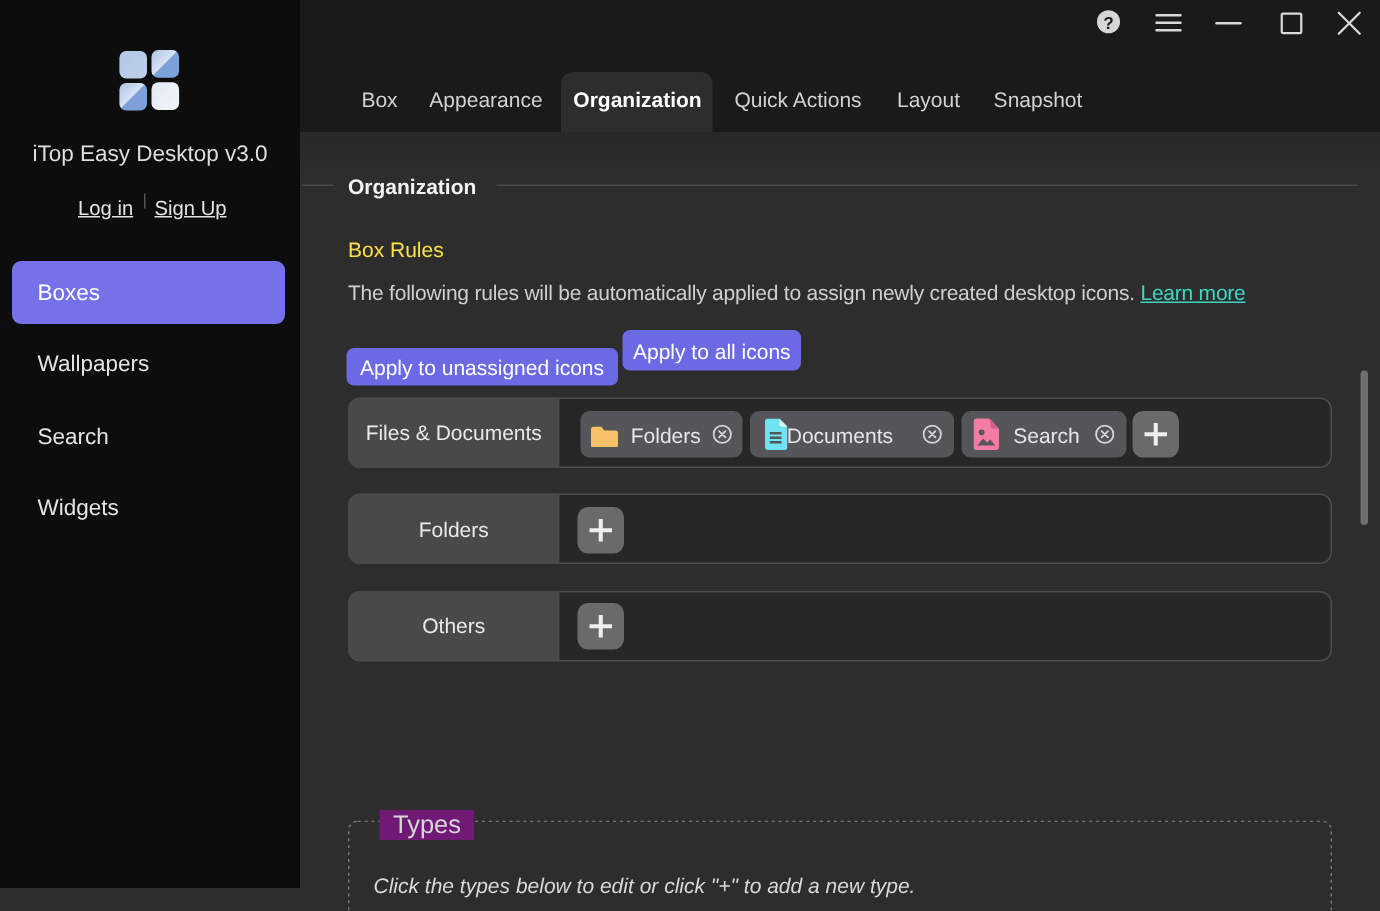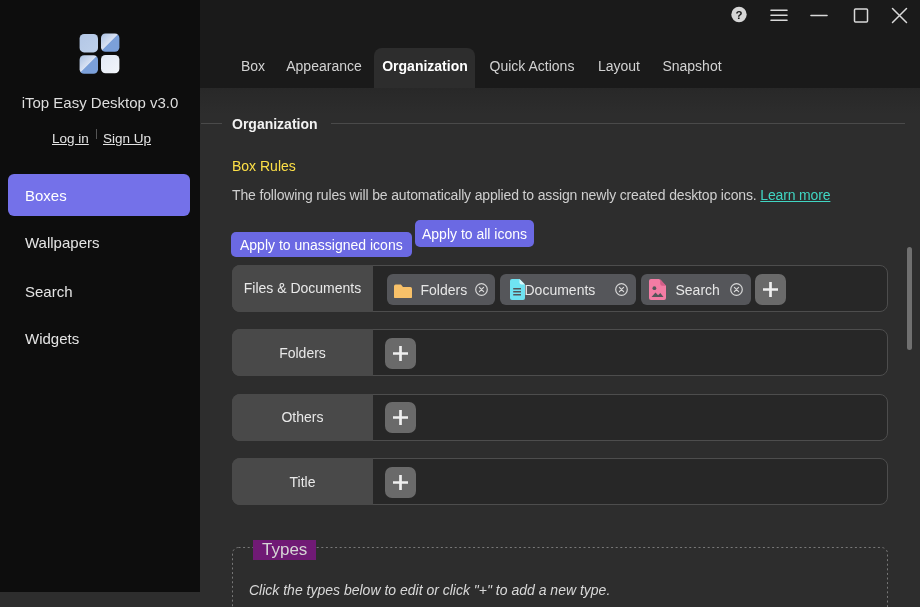--- a/index.html
+++ b/index.html
@@ -142,28 +142,20 @@
 
   <div class="rowbox" style="top:393.5px">
     <div class="rowlabel">Others</div>
     <div class="plusbtn" style="left:152px;top:7.5px">
       <svg width="17" height="17" viewBox="0 0 17 17">
           <path d="M8.5 1 V16 M1 8.5 H16" stroke="#efefef" stroke-width="2.7"></path>
         </svg>
     </div>
   </div>
 
-  <div class="rowbox" style="top:458px">
-    <div class="rowlabel">Title</div>
-    <div class="plusbtn" style="left:152px;top:7.5px">
-      <svg width="17" height="17" viewBox="0 0 17 17">
-          <path d="M8.5 1 V16 M1 8.5 H16" stroke="#efefef" stroke-width="2.7"></path>
-        </svg>
-    </div>
-  </div>
 
   <svg class="abs" style="left:232px;top:547px" width="656" height="80" viewBox="0 0 656 80">
       <rect x="0.5" y="0.5" width="655" height="90" rx="6" fill="none" stroke="#787878" stroke-width="1" stroke-dasharray="2 2.6"></rect>
     </svg>
   <div class="abs" style="left:253px;top:540px;background:#701a75;padding:0 9px;font-size:17px;color:#d6d6d6">Types</div>
   <div class="abs" style="left:249px;top:582px;font-size:14px;font-style:italic;color:#d9d9d9;white-space:nowrap">Click the types below to edit or click "+" to add a new type.</div>
 
   <div class="abs" style="left:907px;top:247px;width:5px;height:103px;background:#707070;border-radius:2.5px"></div>
 
 </div>

